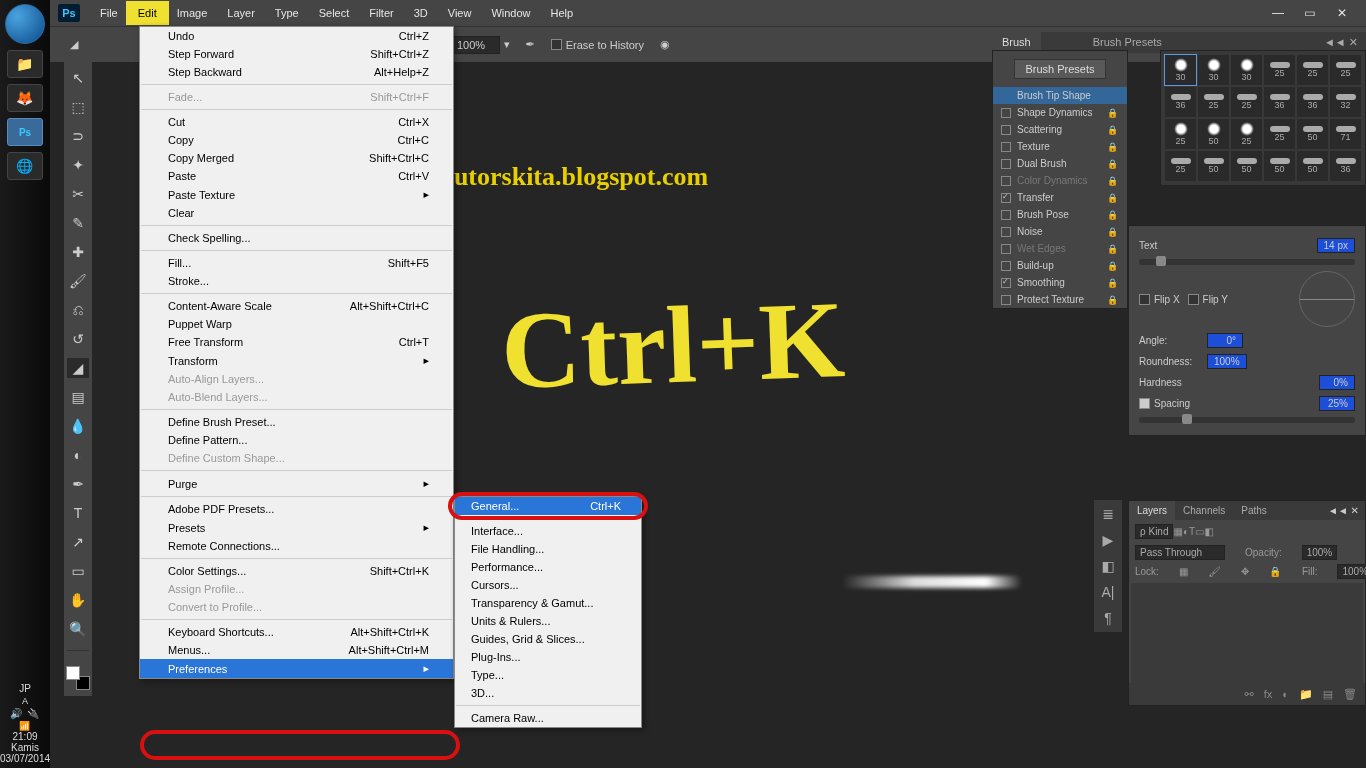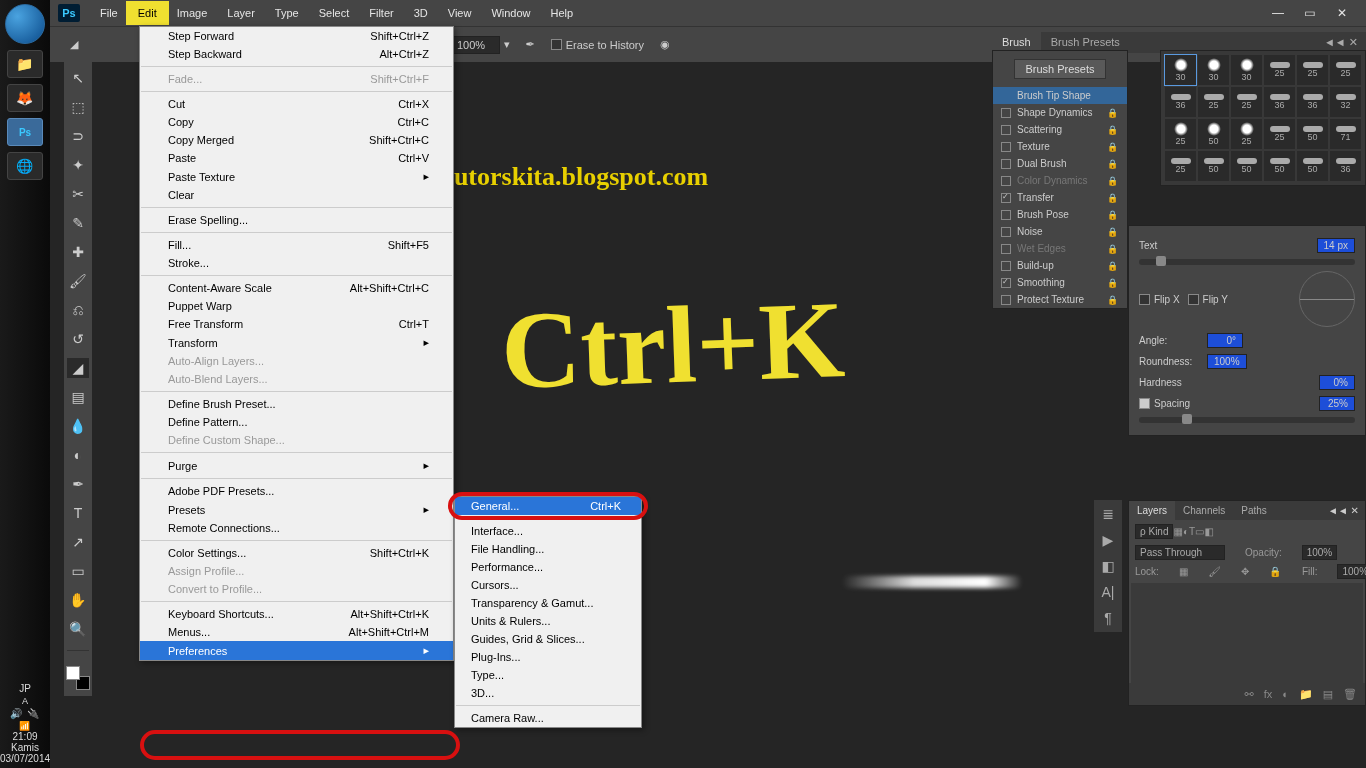--- a/index.html
+++ b/index.html
@@ -24,21 +24,21 @@
 .win-controls { margin-left:auto; display:flex; gap:8px; padding-right:12px; font-size:12px;}
 .win-btn { width:24px; text-align:center;}
 
 
 .optionsbar { height: 36px; background: #454545; border-top:1px solid #333; display:flex; align-items:center; padding-left:20px; gap:16px; color:#ccc;}
 .opt-field { display:flex; align-items:center; gap:4px;}
 .opt-input { background:#2a2a2a; border:1px solid #222; color:#ccc; padding:2px 6px; width:50px; font-size:11px;}
 .opt-chk { width:11px; height:11px; border:1px solid #888; background:#333;}
 
 
-.paneltabs-right { position:absolute; top:32px; right:0; width:374px; background:#3a3a3a; display:flex; font-size:11px; color:#aaa;}
+.paneltabs-right { position:absolute; top:32px; right:0; width:374px; background:#3a3a3a; display:flex; font-size:11px; color:#aaa;gap:42px;}
 .paneltab { padding:4px 10px;}
 .paneltab.active { background:#454545; color:#ddd;}
 .paneltabs-close { margin-left:auto; padding:4px 8px;}
 
 
 .tools { position:absolute; left:14px; top:62px; width:28px; background:#454545; display:flex; flex-direction:column; align-items:center; padding:6px 0; gap:9px;}
 .tool { width:22px; height:20px; display:flex; align-items:center; justify-content:center; font-size:14px; color:#ccc;}
 .tool.active { background:#2a2a2a;}
 .tool-sep { height:1px; width:22px; background:#333; margin:2px 0;}
 .fgbg { width:24px; height:24px; position:relative; margin-top:4px;}
@@ -208,26 +208,30 @@
   </div>
 
   <div class="canvas">
     <div class="watermark">www.tutorskita.blogspot.com</div>
     <div class="ctrlk">Ctrl+K</div>
     <div class="brush-stroke-demo"></div>
   </div>
 
   <div class="dropdown" id="edit-dd">
       <div class="dd-item">
+        <span>Undo</span>
+        <span class="dd-shortcut">Ctrl+Z</span>
+      </div>
+      <div class="dd-item">
         <span>Step Forward</span>
         <span class="dd-shortcut">Shift+Ctrl+Z</span>
       </div>
       <div class="dd-item">
         <span>Step Backward</span>
-        <span class="dd-shortcut">Alt+Ctrl+Z</span>
+        <span class="dd-shortcut">Alt+Help+Z</span>
       </div>
       <div class="dd-sep"></div>
       <div class="dd-item disabled">
         <span>Fade...</span>
         <span class="dd-shortcut">Shift+Ctrl+F</span>
       </div>
       <div class="dd-sep"></div>
       <div class="dd-item">
         <span>Cut</span>
         <span class="dd-shortcut">Ctrl+X</span>
@@ -246,21 +250,21 @@
       </div>
       <div class="dd-item">
         <span>Paste Texture</span>
         <span class="dd-arrow">▸</span>
       </div>
       <div class="dd-item">
         <span>Clear</span>
       </div>
       <div class="dd-sep"></div>
       <div class="dd-item">
-        <span>Erase Spelling...</span>
+        <span>Check Spelling...</span>
       </div>
       <div class="dd-sep"></div>
       <div class="dd-item">
         <span>Fill...</span>
         <span class="dd-shortcut">Shift+F5</span>
       </div>
       <div class="dd-item">
         <span>Stroke...</span>
       </div>
       <div class="dd-sep"></div>

